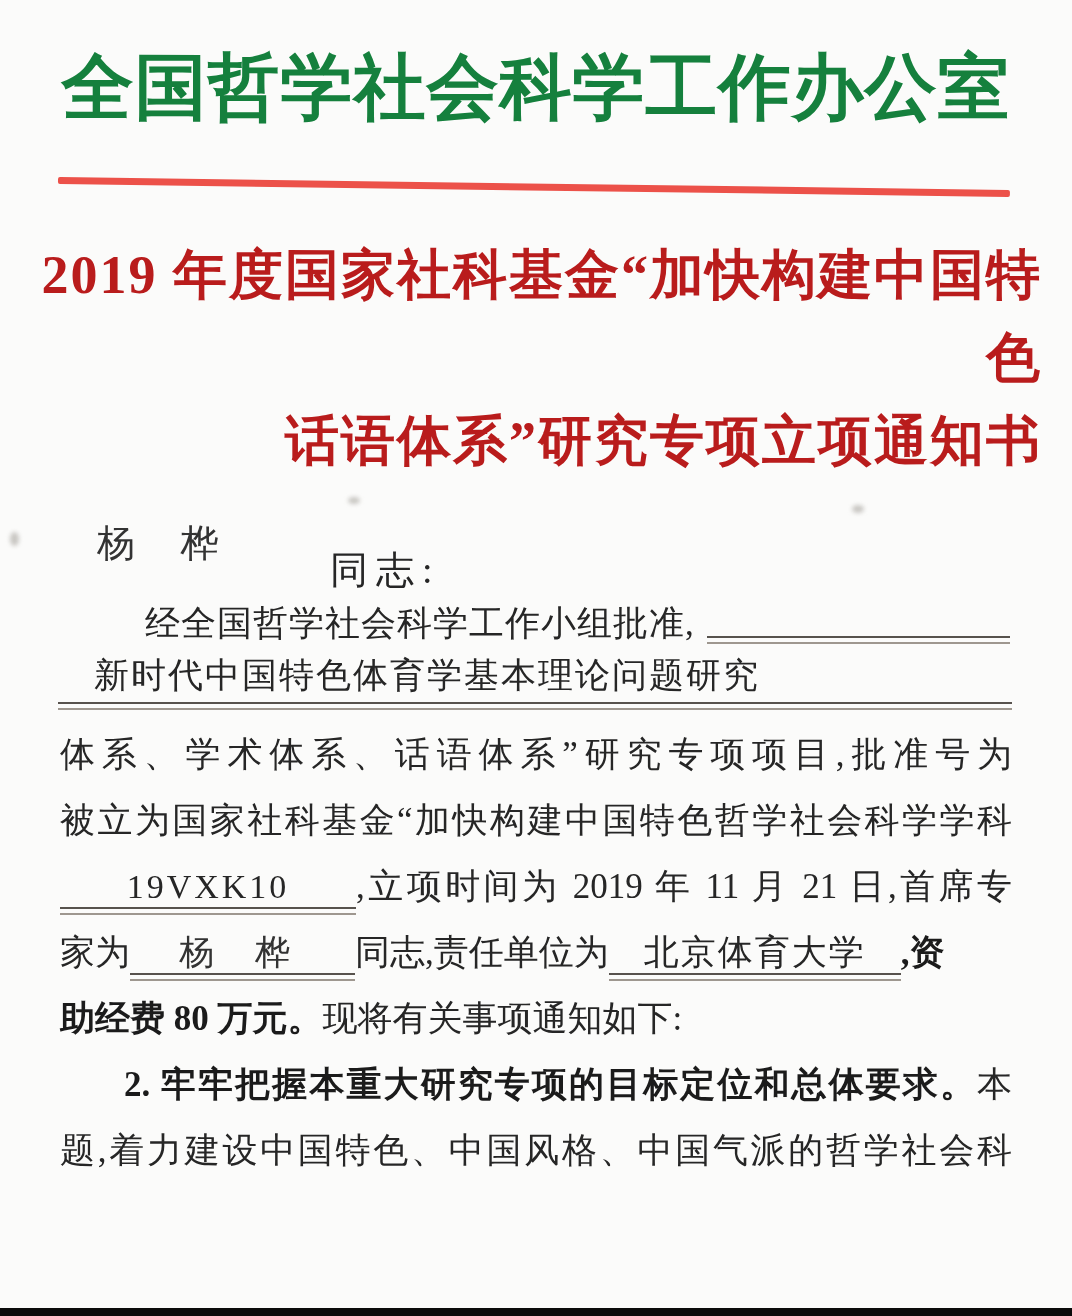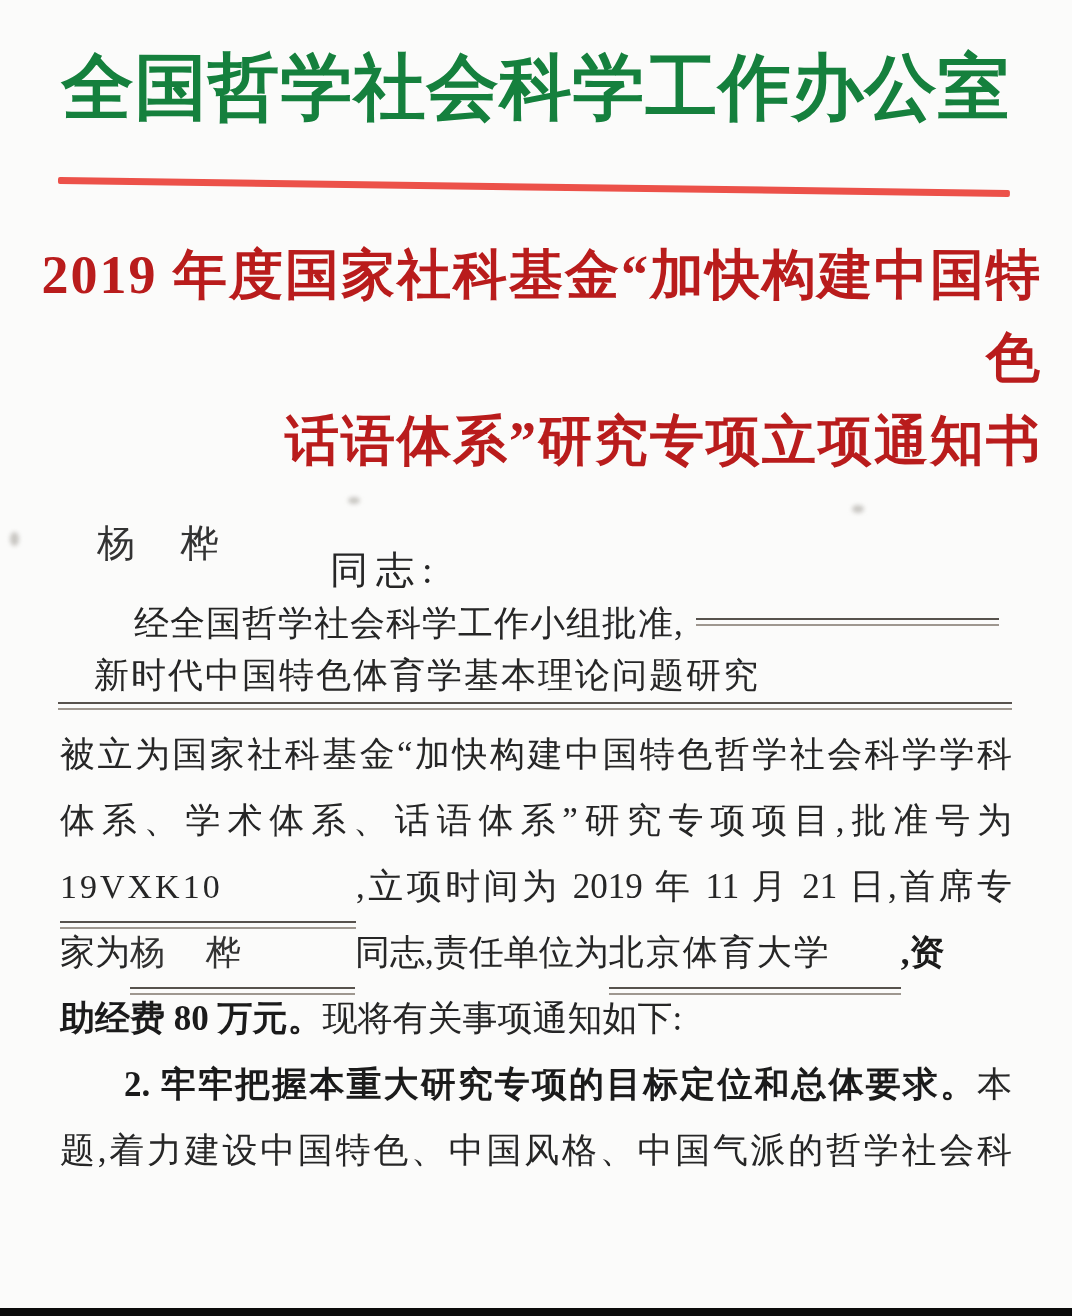--- a/index.html
+++ b/index.html
@@ -48,42 +48,42 @@
   }
   .rule-line {
     height:8px;
     background-image:linear-gradient(#57524d,#57524d),linear-gradient(#9e978f,#9e978f);
     background-repeat:no-repeat;
     background-size:100% 2px,100% 2px;
     background-position:left top,left 6px;
   }
   
   .approval-row {
-    position:absolute; top:600px; left:49px; width:952px;
-    display:flex; align-items:center;
+    position:absolute; top:600px; left:60px; width:952px;
+    display:flex; align-items:flex-end;
     font-size:35px; line-height:48px;
   }
   .approval-row .text { padding-left:85px; white-space:nowrap; letter-spacing:1px; }
   .approval-row .blank-rule { flex:1; margin:0 2px 4px 12px; }
   
   .project-title {
     position:absolute; top:652px; left:94px;
     font-size:35px; letter-spacing:2px; white-space:nowrap;
   }
   .project-underline { position:absolute; top:702px; left:58px; width:954px; }
   
   .body-block {
     position:absolute; top:722px; left:60px; width:952px;
     font-size:35px; line-height:66px;
   }
   .bline { height:66px; white-space:nowrap; }
   .just { text-align:justify; text-align-last:justify; white-space:normal; overflow:hidden; }
   .flexline { display:flex; align-items:baseline; }
   .ufield {
-    display:inline-block; padding-bottom:20px; line-height:44px;
+    display:inline-block; text-align:center; padding-bottom:6px; line-height:44px;
   }
   .grant-field { width:296px; font-size:34px; letter-spacing:3px; }
   .expert-field { width:225px; letter-spacing:16px; color:#333; }
   .institution-field { width:292px; letter-spacing:2px; }
   .bold { font-weight:bold; color:#1b1b1b; }
   .indent1 { padding-left:64px; }
   .grow { flex:1; text-align:justify; text-align-last:justify; white-space:normal; }
   .nowrap { white-space:nowrap; }
   
   .scan-bar { position:absolute; left:0; bottom:0; width:100%; height:8px; background:#0b0b0b; }
@@ -111,23 +111,23 @@
   <div class="approval-row">
     <span class="text">经全国哲学社会科学工作小组批准,</span>
     <span class="blank-rule rule-line"></span>
   </div>
 
   <div class="project-title">新时代中国特色体育学基本理论问题研究</div>
   <div class="project-underline rule-line"></div>
 
   <div class="body-block">
 
+    <div class="bline just">体系、学术体系、话语体系”研究专项项目,批准号为</div>
+
     <div class="bline just">被立为国家社科基金“加快构建中国特色哲学社会科学学科</div>
-
-    <div class="bline just">体系、学术体系、话语体系”研究专项项目,批准号为</div>
 
     <div class="bline flexline">
       <span class="ufield dbl-bg grant-field">19VXK10</span>
       <span class="grow"><span>,立项时间为 </span><span>2019 年 11 月 21 日</span><span>,首席专</span></span>
     </div>
 
     <div class="bline flexline">
       <span class="nowrap">家为</span>
       <span class="ufield dbl-bg expert-field">杨 桦</span>
       <span class="nowrap">同志,责任单位为</span>

